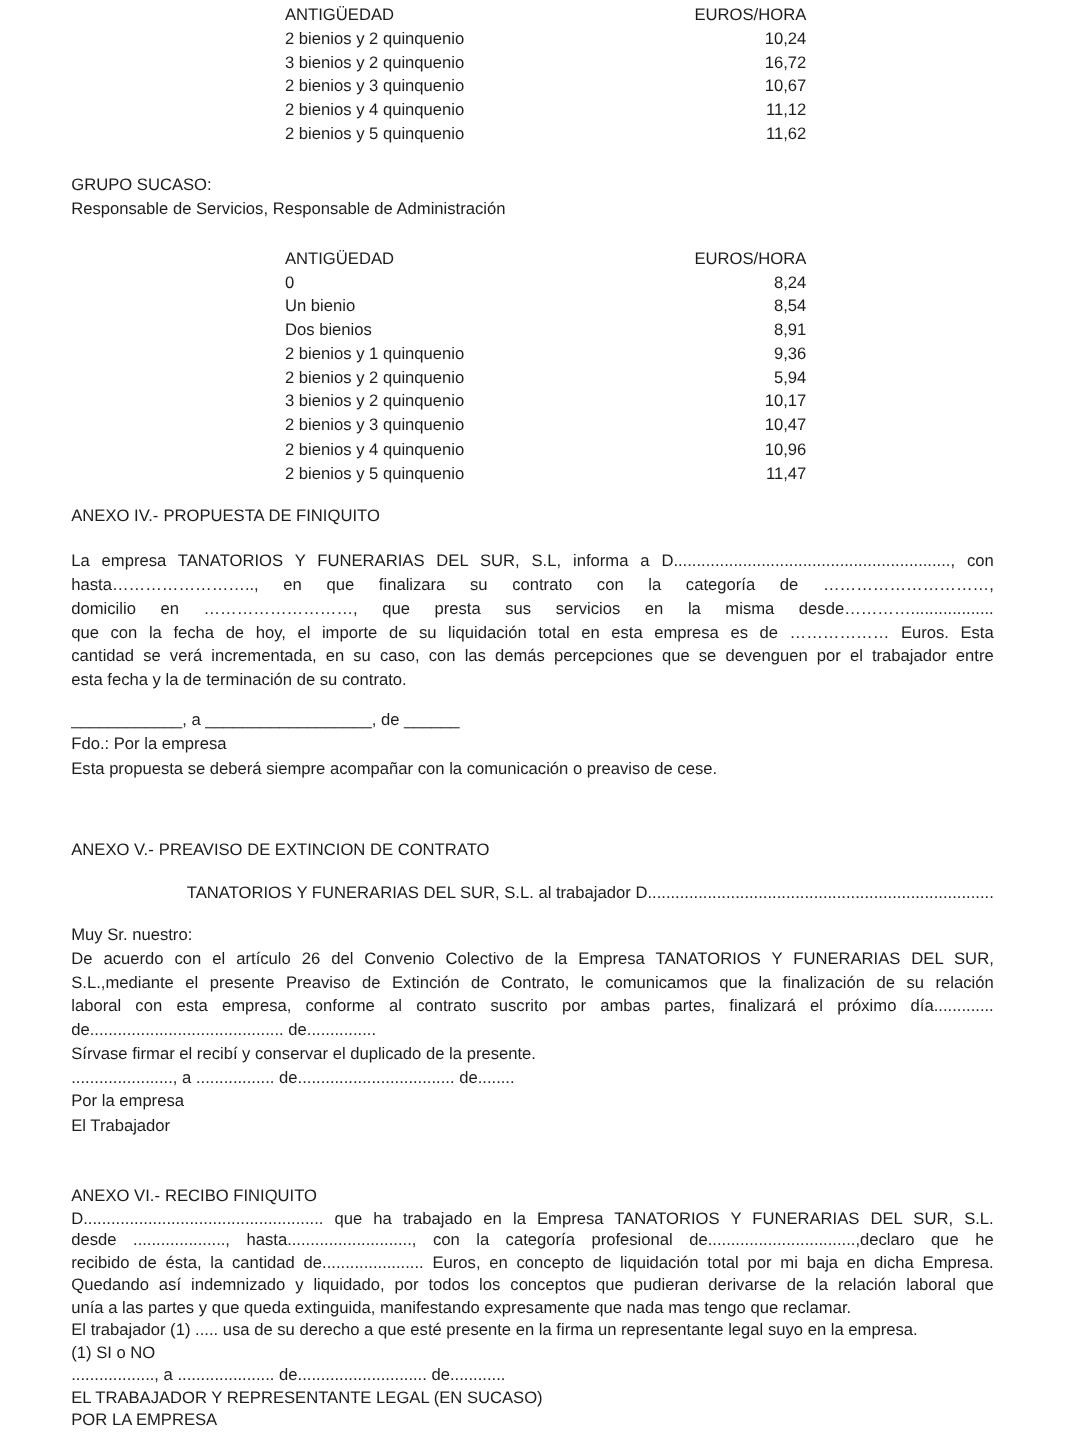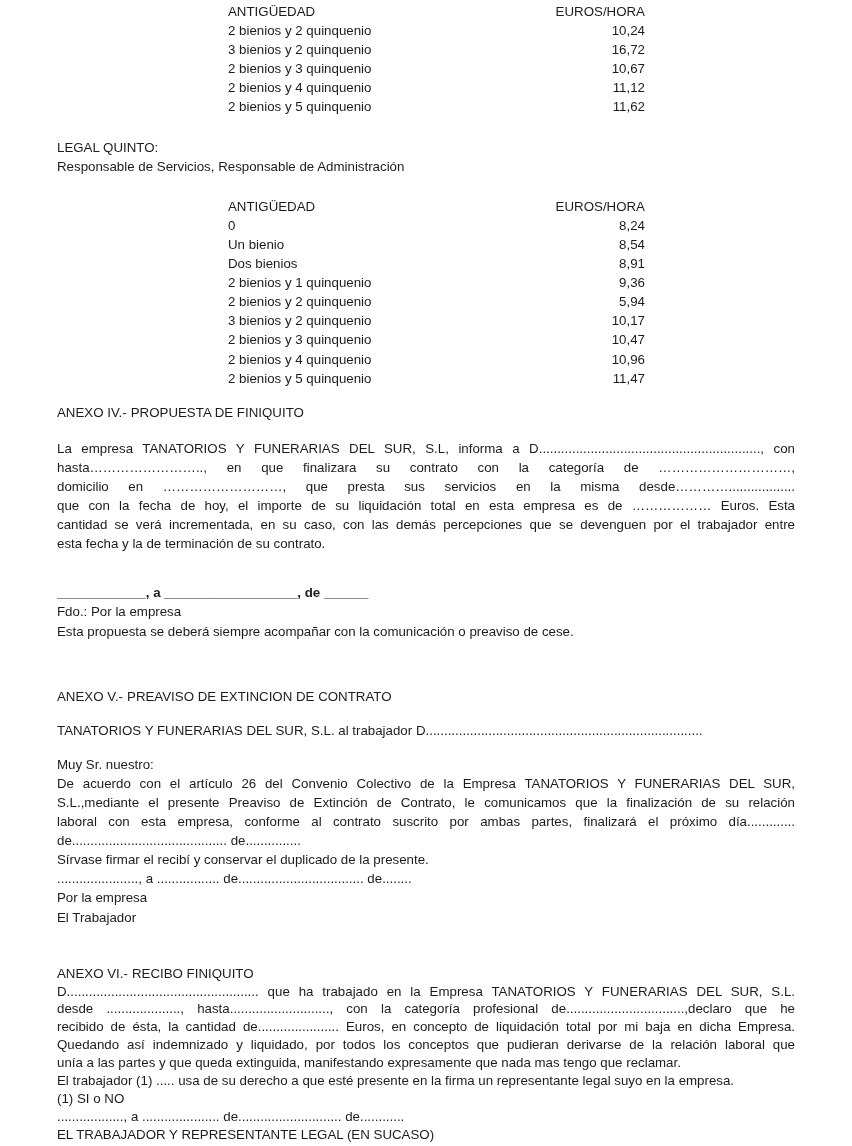--- a/index.html
+++ b/index.html
@@ -18,23 +18,23 @@
   .td2{width:97px;text-align:right;white-space:nowrap;}
   
   .tl{white-space:nowrap;}
   .jl{text-align:justify;text-align-last:justify;}
   .bold{font-weight:normal;}
   .heading .title{margin-left:4px;}
   
   .grupo{margin-top:21px;}
   .a4h{margin-top:15px;}
   .a4p{margin-top:17px;}
-  .a4sig{margin-top:30px;font-weight:bold;}
+  .a4sig{margin-top:13px;}
   .a5h{margin-top:46px;}
-  .a5addr{margin-top:15px;}
+  .a5addr{margin-top:15px;text-align:right;}
   .a5sal{margin-top:15px;}
   .anexo6{margin-top:38px;line-height:17.9px;}
 </style>
 </head>
 <body>
 
 <div class="page">
 
   <div class="tbl">
     <div class="tr">
@@ -57,21 +57,21 @@
       <div class="td1">2 bienios y 4 quinquenio</div>
       <div class="td2">11,12</div>
     </div>
     <div class="tr">
       <div class="td1">2 bienios y 5 quinquenio</div>
       <div class="td2">11,62</div>
     </div>
   </div>
 
   <div class="grupo">
-    <div class="tl">LEGAL QUINTO:</div>
+    <div class="tl">GRUPO SUCASO:</div>
     <div class="tl">Responsable de Servicios, Responsable de Administración</div>
   </div>
 
   <div class="tbl second">
     <div class="tr">
       <div class="td1">ANTIGÜEDAD</div>
       <div class="td2">EUROS/HORA</div>
     </div>
     <div class="tr">
       <div class="td1">0</div>

